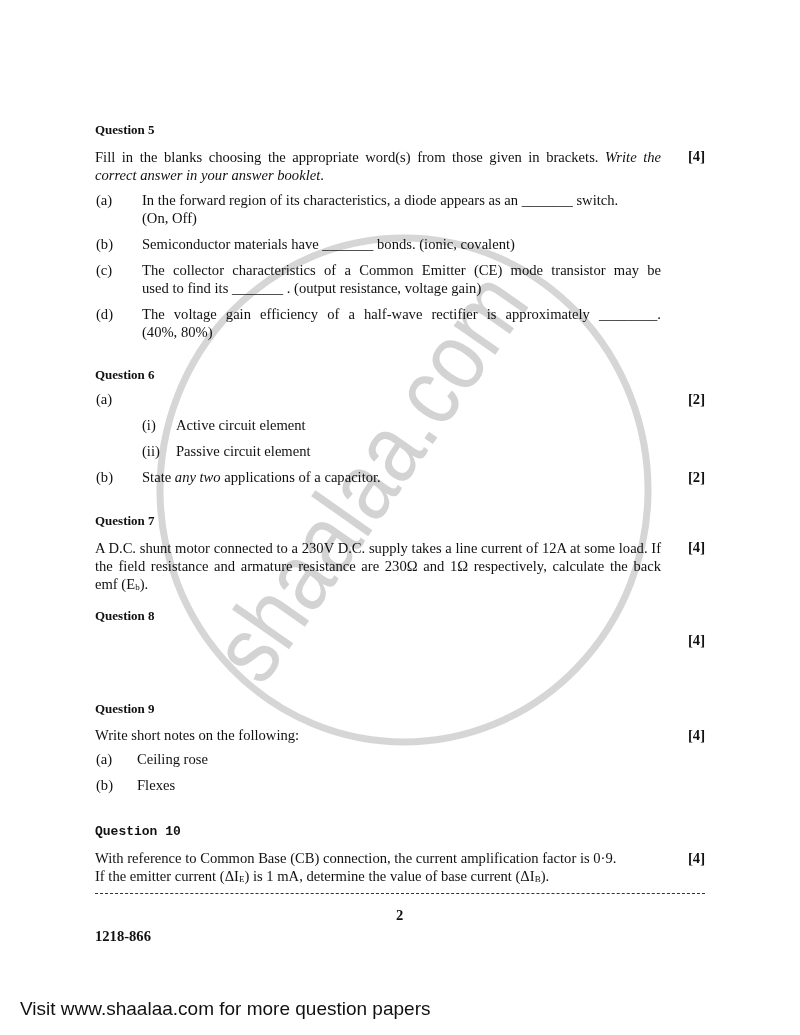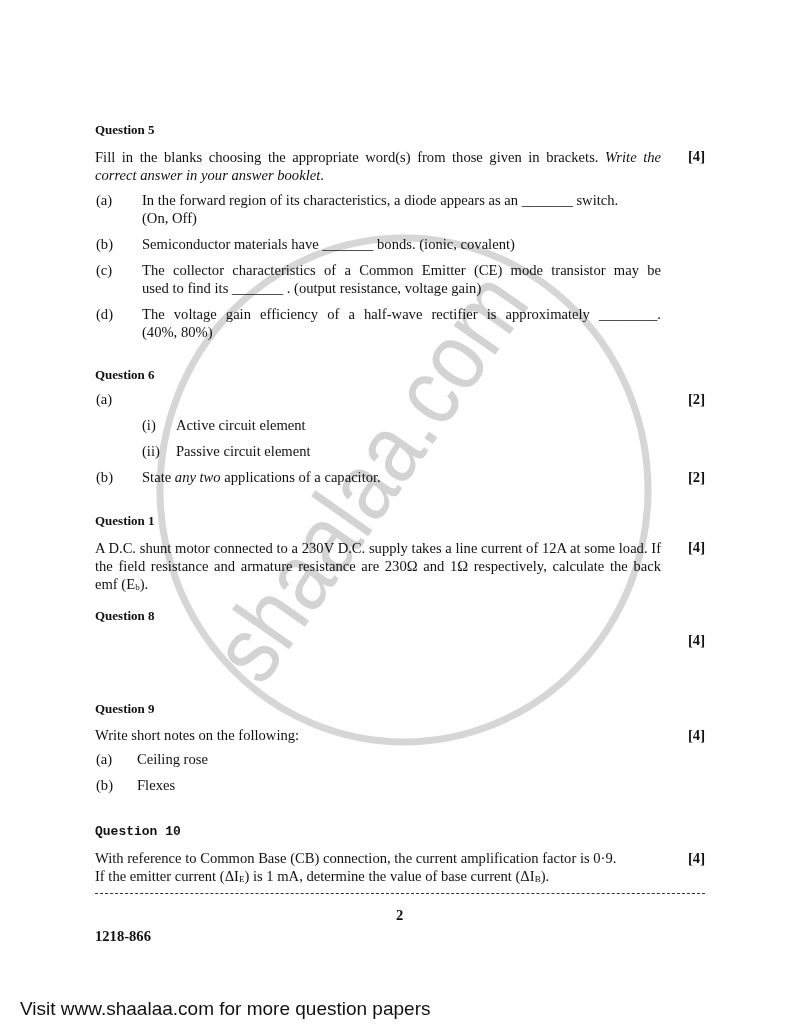--- a/index.html
+++ b/index.html
@@ -59,21 +59,21 @@
 
   <div class="subl abs" style="top:417px;">(i)</div>
   <div class="subt abs" style="top:417px;">Active circuit element</div>
   <div class="subl abs" style="top:443px;">(ii)</div>
   <div class="subt abs" style="top:443px;">Passive circuit element</div>
 
   <div class="label" style="top:469px;">(b)</div>
   <div class="txt abs" style="top:469px;"><span>State </span><i>any two</i><span> applications of a capacitor.</span></div>
   <div class="marks" style="top:469px;">[2]</div>
 
-  <div class="abs q-title" style="left:95px; top:513px;">Question 1</div>
+  <div class="abs q-title" style="left:95px; top:513px;">Question 7</div>
   <div class="abs justify" style="left:95px; top:539px; width:566px;"><span>A D.C. shunt motor connected to a 230V D.C. supply takes a line current of 12A at some load.  If the field resistance and armature resistance are 230Ω and 1Ω respectively, calculate the back emf (E</span><span class="sub">b</span><span>).</span></div>
   <div class="marks" style="top:539px;">[4]</div>
 
   <div class="abs q-title" style="left:95px; top:608px;">Question 8</div>
   <div class="marks" style="top:632px;">[4]</div>
 
   <div class="abs q-title" style="left:95px; top:701px;">Question 9</div>
   <div class="abs" style="left:95px; top:727px;">Write short notes on the following:</div>
   <div class="marks" style="top:727px;">[4]</div>
   <div class="label" style="top:751px;">(a)</div>

